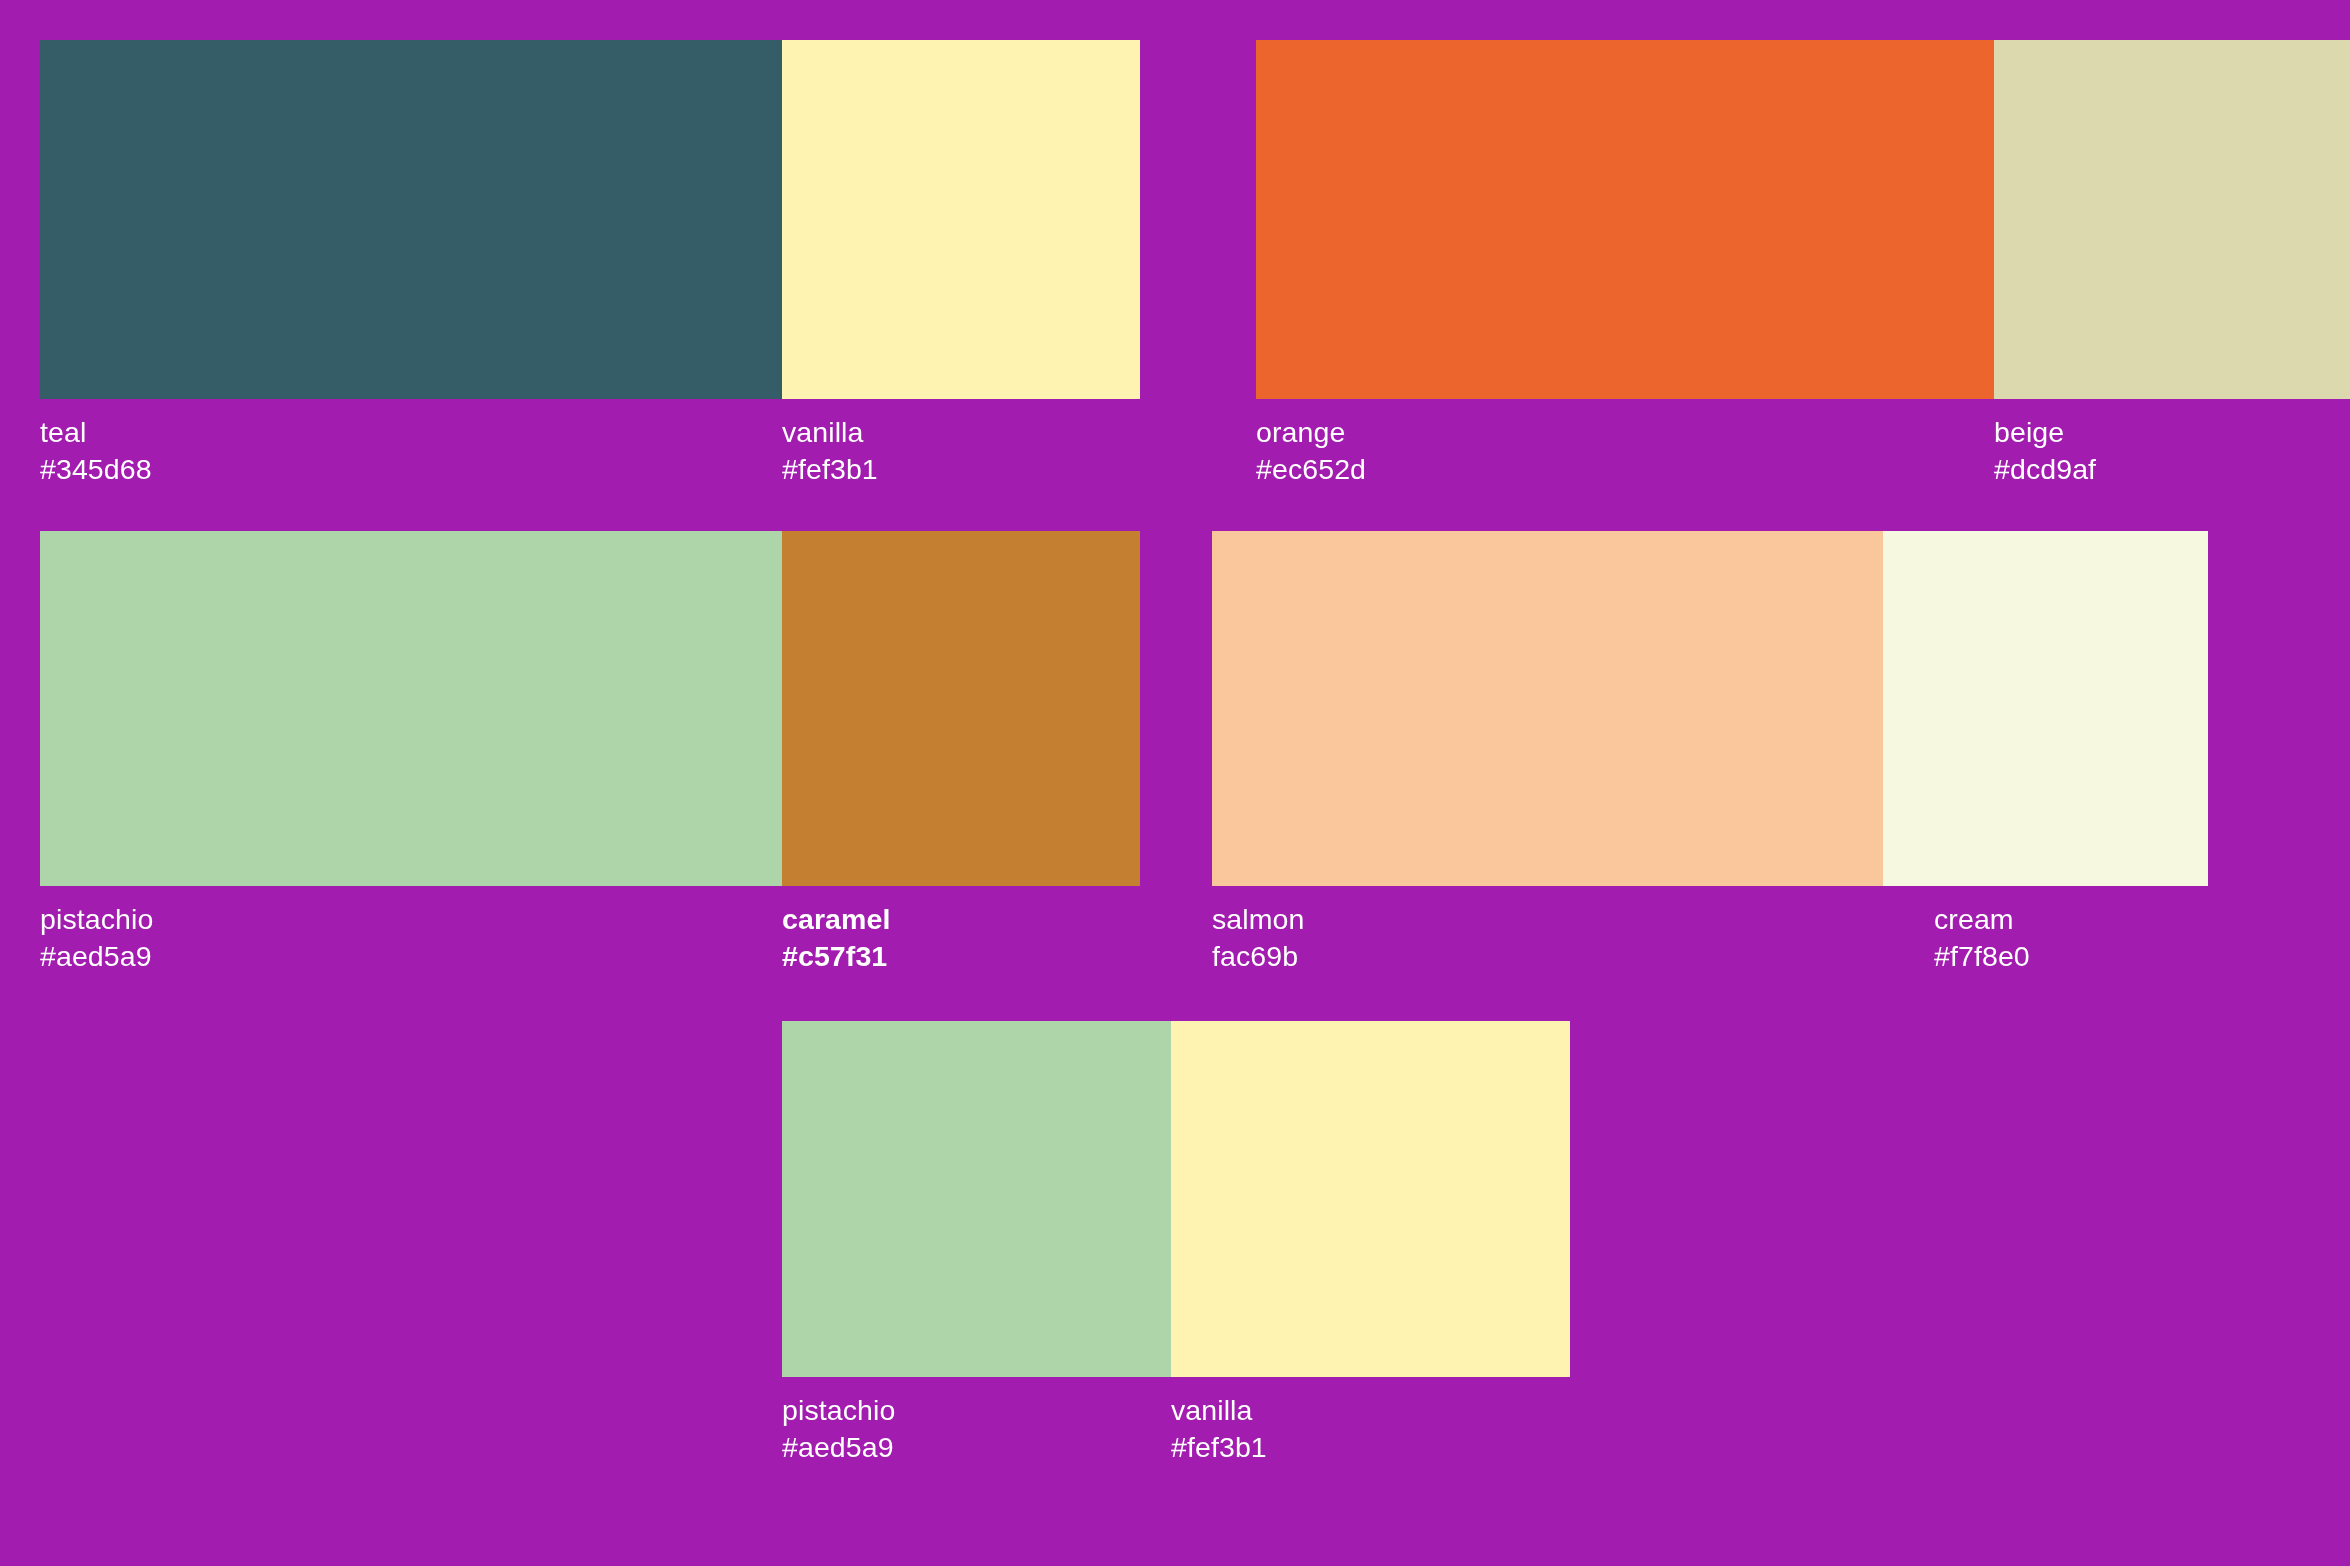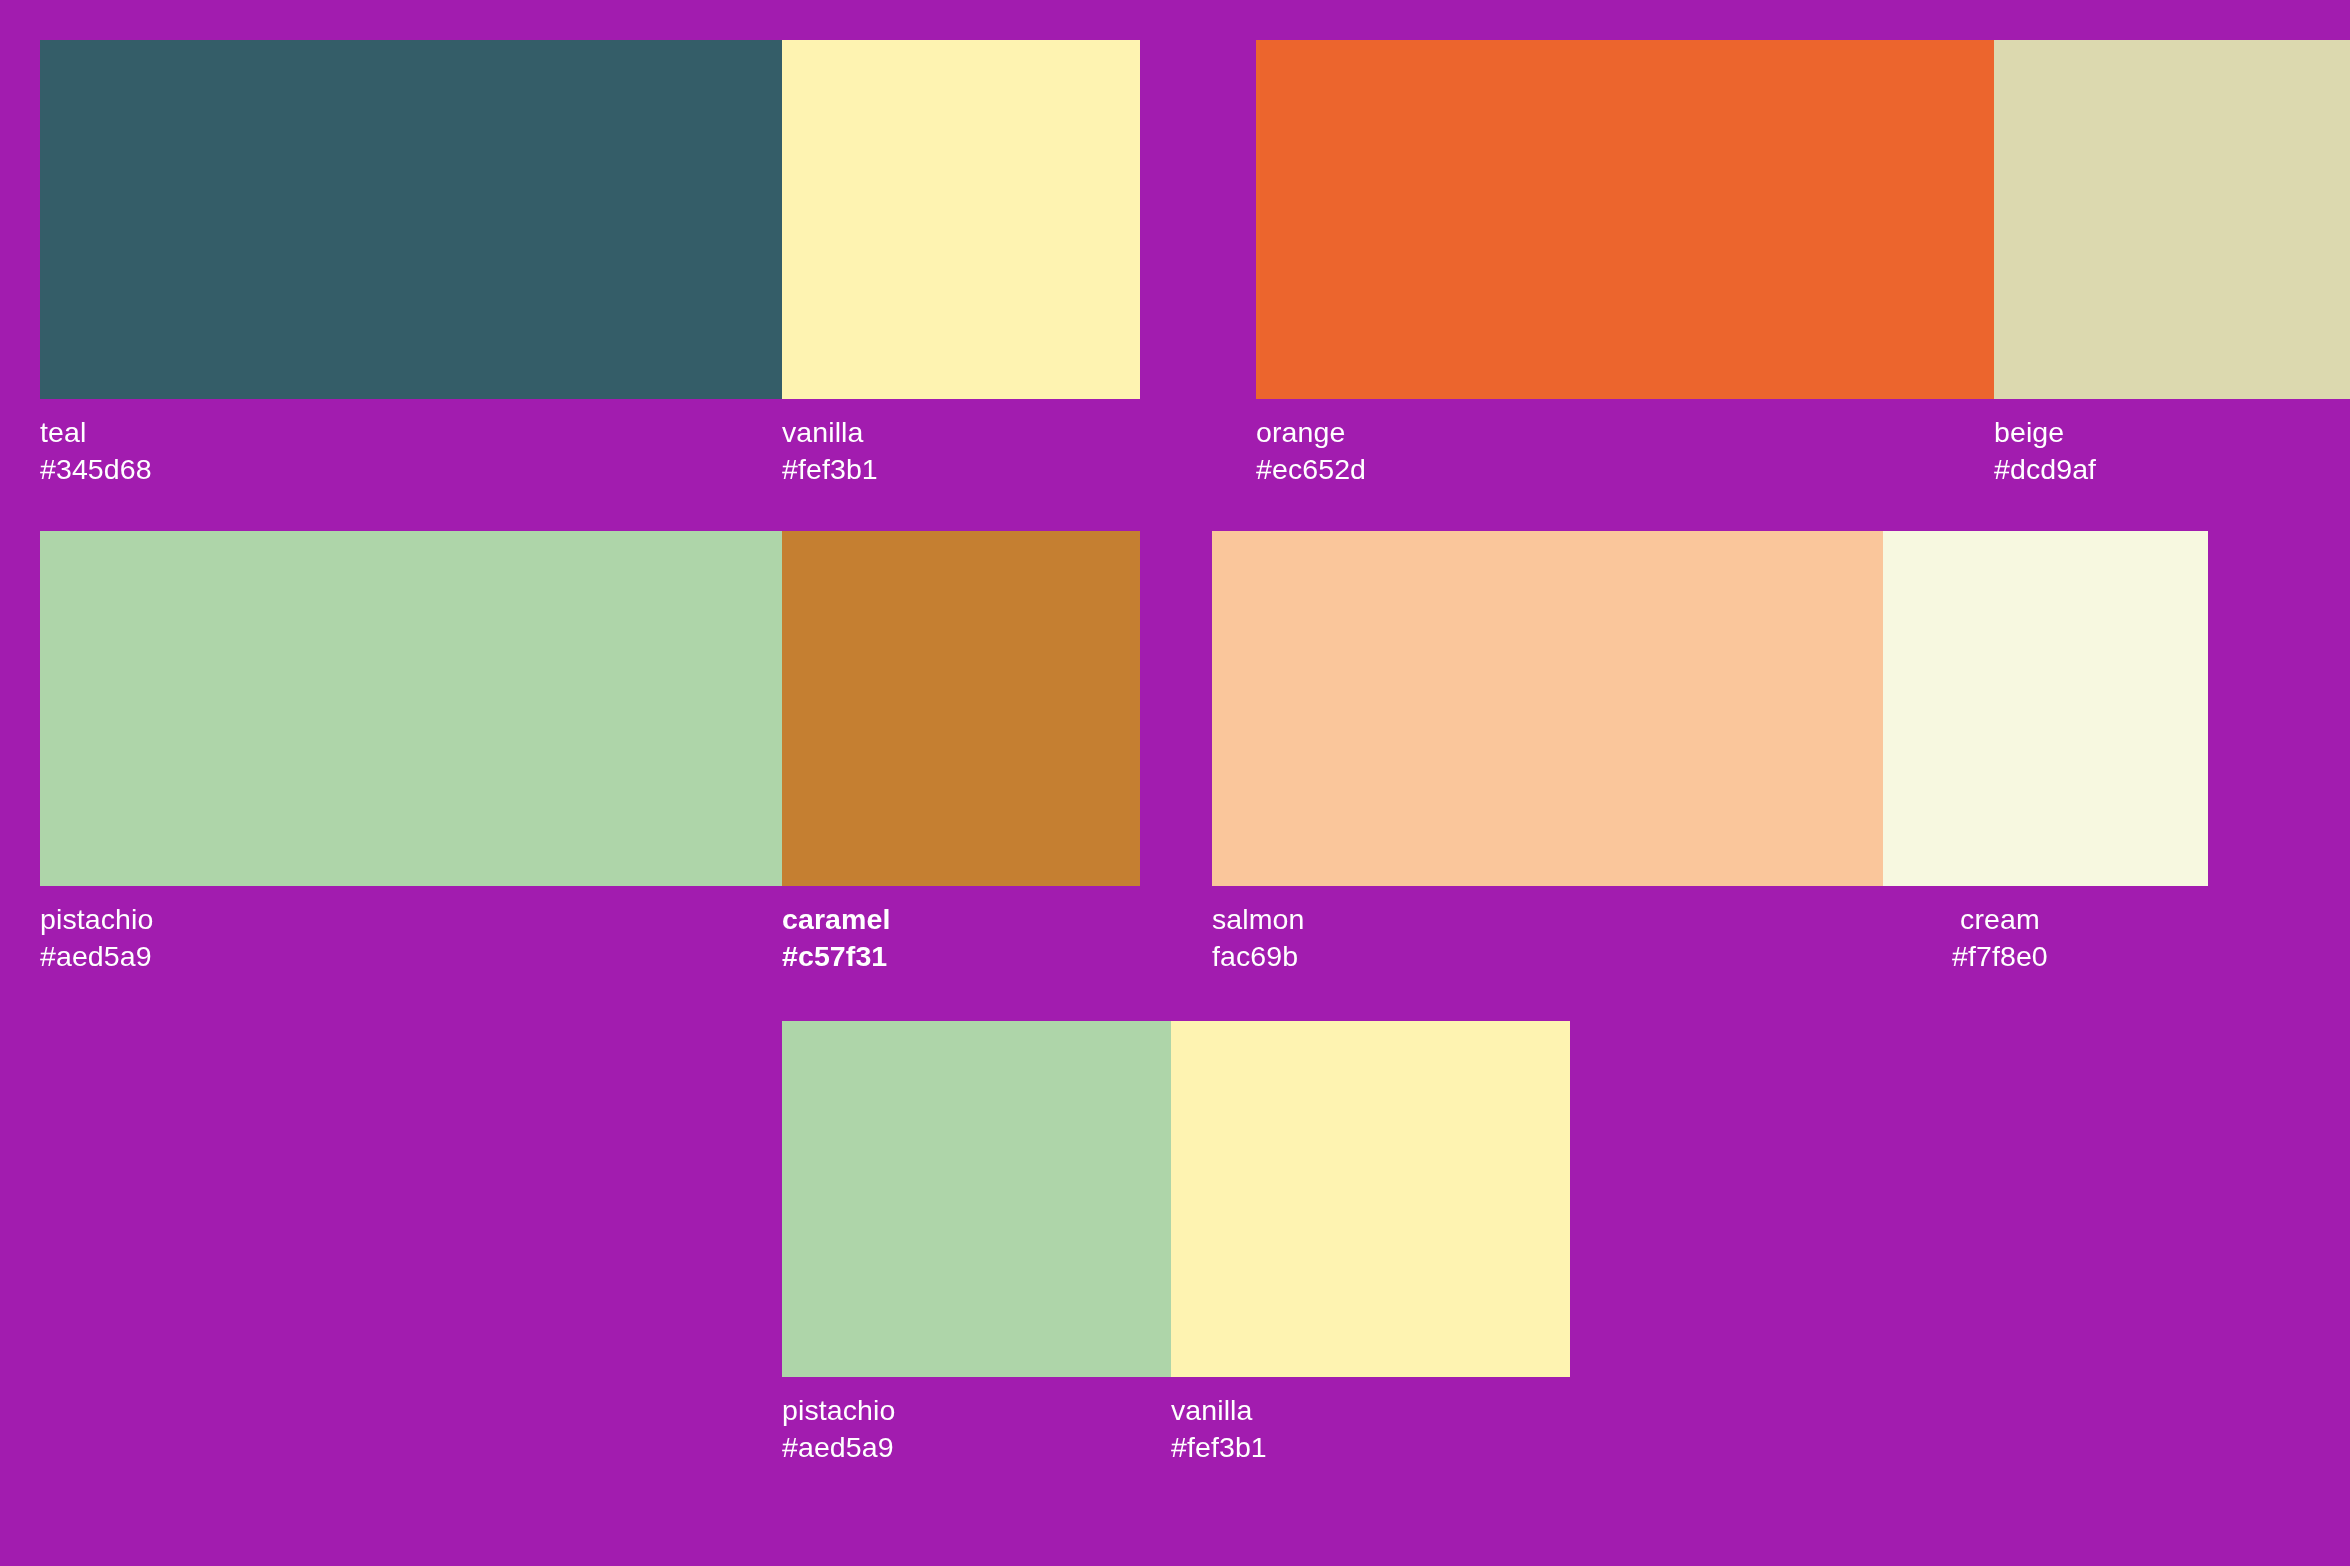--- a/index.html
+++ b/index.html
@@ -120,21 +120,21 @@
     <div class="palette-card" style="left: 1212px; top: 531px; width: 996px; height: 355px;">
       <div class="swatch-strip">
         <div class="swatch" style="width: 738px; background: rgb(250, 198, 155);"></div>
         <div class="swatch" style="width: 358px; background: rgb(247, 248, 224);"></div>
       </div>
       <div class="card-labels">
         <div class="swatch-label" style="left: 0px;">
           <span class="label-name">salmon</span>
           <span class="label-hex">fac69b</span>
         </div>
-        <div class="swatch-label" style="left: 740px; text-align: center;">
+        <div class="swatch-label" style="left: 722px;">
           <span class="label-name">cream</span>
           <span class="label-hex">#f7f8e0</span>
         </div>
       </div>
     </div>
     <div class="palette-card" style="left: 782px; top: 1021px; width: 788px; height: 356px;">
       <div class="swatch-strip">
         <div class="swatch" style="width: 389px; background: rgb(174, 213, 169);"></div>
         <div class="swatch" style="width: 399px; background: rgb(254, 243, 177);"></div>
       </div>

